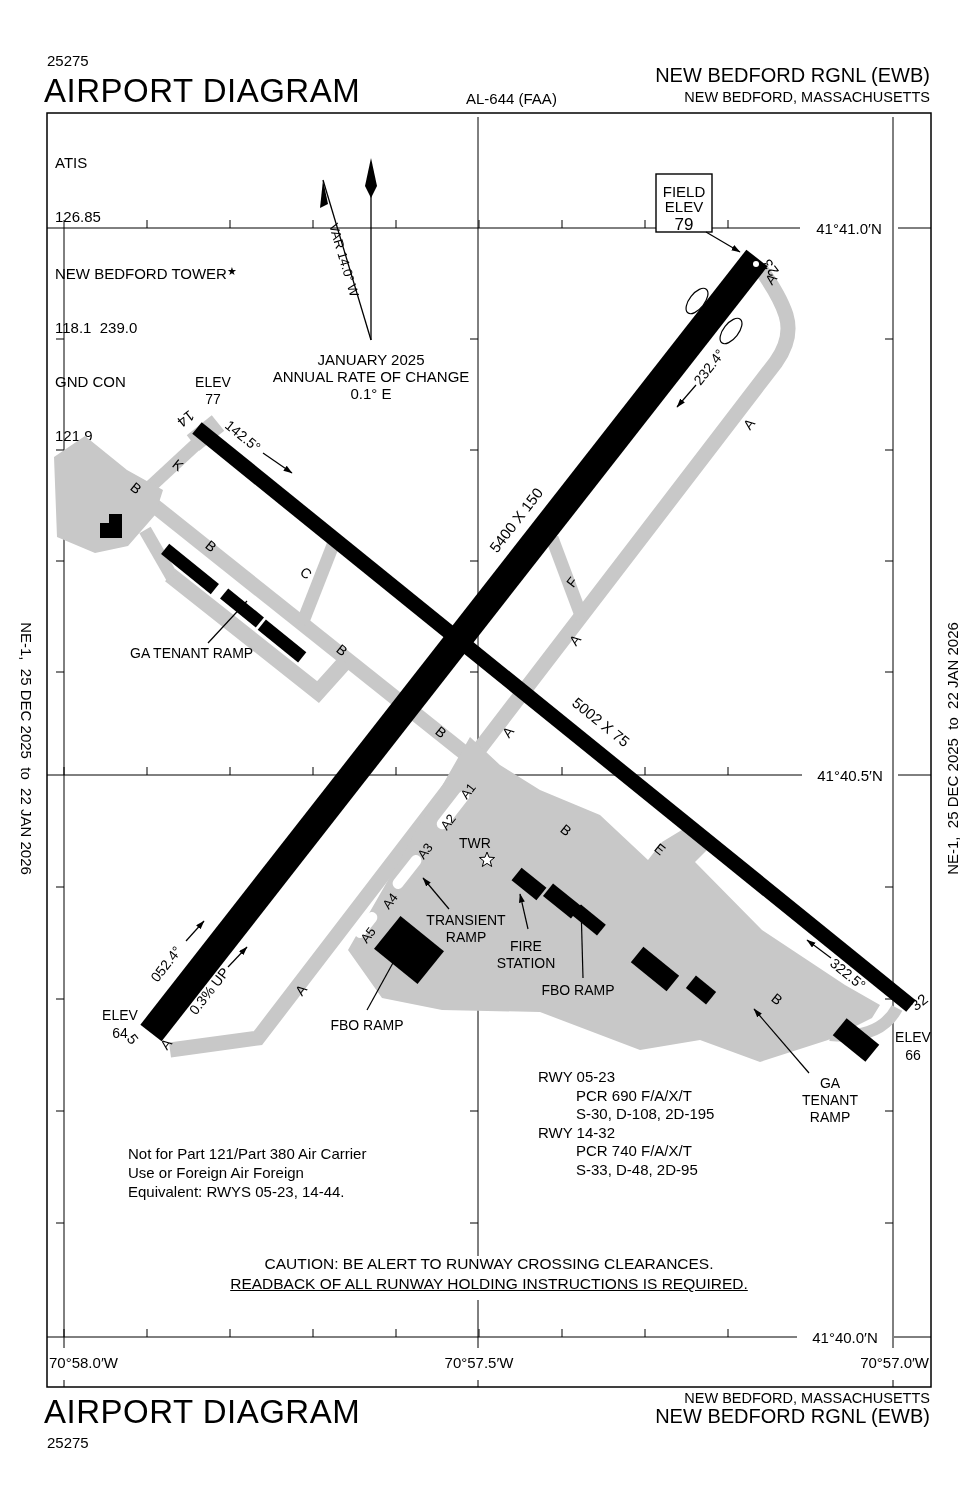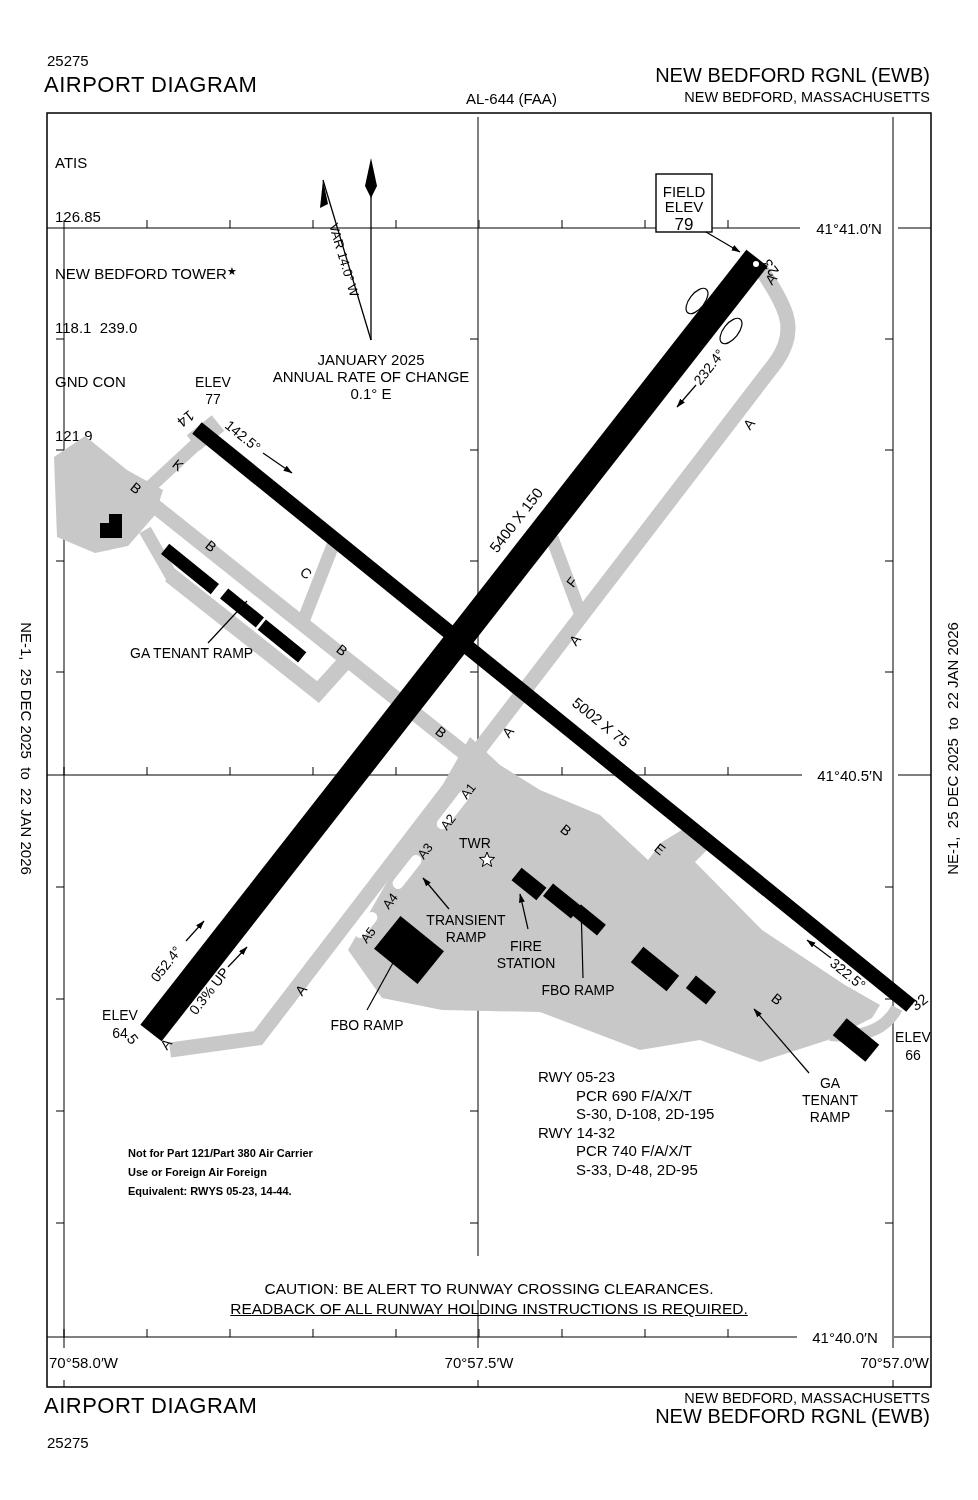--- a/index.html
+++ b/index.html
@@ -1,24 +1,24 @@
 <!DOCTYPE html>
 <html><head>
 <meta charset="utf-8">
 <style>
   html,body{margin:0;padding:0;background:#fff;}
   #page{position:relative;width:978px;height:1484px;background:#fff;overflow:hidden;
         font-family:"Liberation Sans",sans-serif;color:#000;}
   .abs{position:absolute;}
-  .big-title{font-size:22px;letter-spacing:.5px;white-space:nowrap;}
+  .big-title{font-size:33px;letter-spacing:.5px;white-space:nowrap;}
   .small{font-size:15px;}
   .r{text-align:right;}
   .comm{font-size:15px;line-height:18px;white-space:pre;}
   .vside{width:420px;text-align:center;font-size:15px;white-space:pre;}
-  .notes{font-size:11px;line-height:19px;white-space:nowrap;font-weight:bold;}
+  .notes{font-size:15px;line-height:19px;white-space:nowrap;}
   .rwydata{font-size:15px;line-height:18.6px;white-space:nowrap;}
   .rwydata .ind{margin-left:38px;}
   .caution{width:884px;text-align:center;font-size:15.5px;line-height:20px;}
   .caution .u{text-decoration:underline;}
   svg{position:absolute;left:0;top:0;}
   svg text{font-family:"Liberation Sans",sans-serif;fill:#000;font-size:14px;
            dominant-baseline:central;text-anchor:middle;}
   svg text.lg{font-size:15px;}
   svg text.sm{font-size:13px;}
   svg text.start{text-anchor:start;}
@@ -274,21 +274,21 @@
 
   <div class="abs rwydata" style="left:538px;top:1068px;">
     <div>RWY 05-23</div>
     <div class="ind">PCR 690 F/A/X/T</div>
     <div class="ind">S-30, D-108, 2D-195</div>
     <div>RWY 14-32</div>
     <div class="ind">PCR 740 F/A/X/T</div>
     <div class="ind">S-33, D-48, 2D-95</div>
   </div>
 
-  <div class="abs caution" style="left:47px;top:1254px;margin-top:25px;">
+  <div class="abs caution" style="left:47px;top:1254px;">
     <div>CAUTION: BE ALERT TO RUNWAY CROSSING CLEARANCES.</div>
     <div class="u">READBACK OF ALL RUNWAY HOLDING INSTRUCTIONS IS REQUIRED.</div>
   </div>
 
   <div class="abs big-title" style="left:44px;top:1393px;">AIRPORT DIAGRAM</div>
   <div class="abs small" style="left:47px;top:1434px;">25275</div>
   <div class="abs r" style="right:48px;top:1390px;font-size:14.5px;white-space:nowrap;">NEW BEDFORD, MASSACHUSETTS</div>
   <div class="abs r" style="right:48px;top:1405px;font-size:20px;white-space:nowrap;">NEW BEDFORD RGNL (EWB)</div>
 
 </div>

